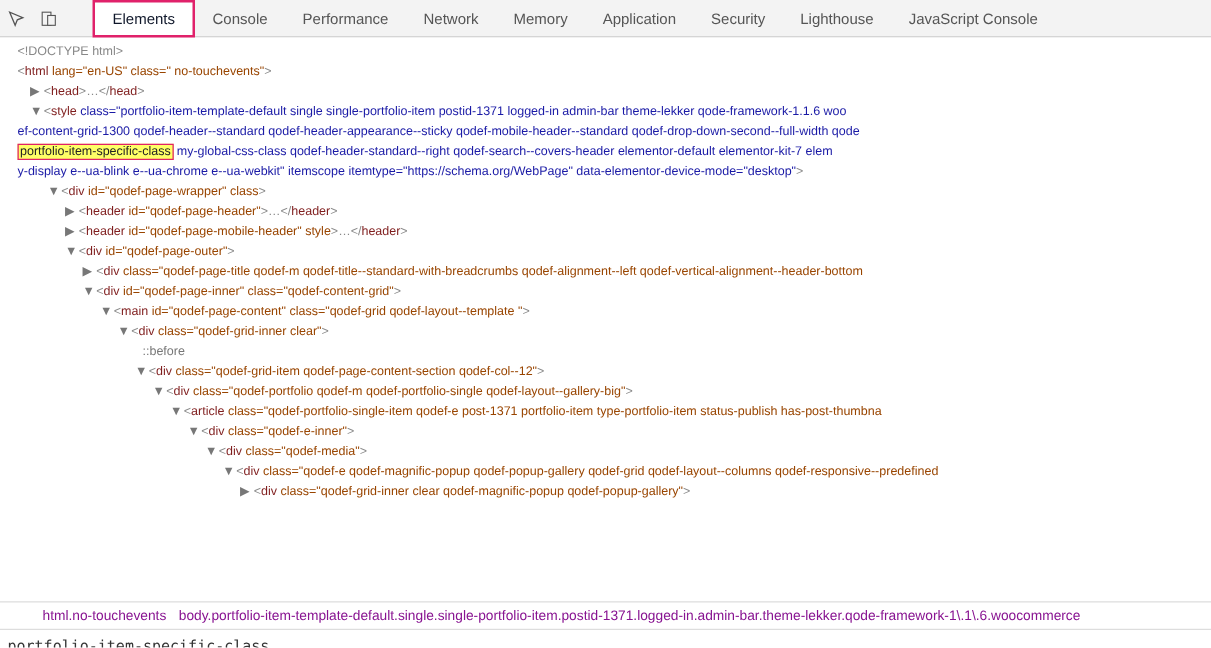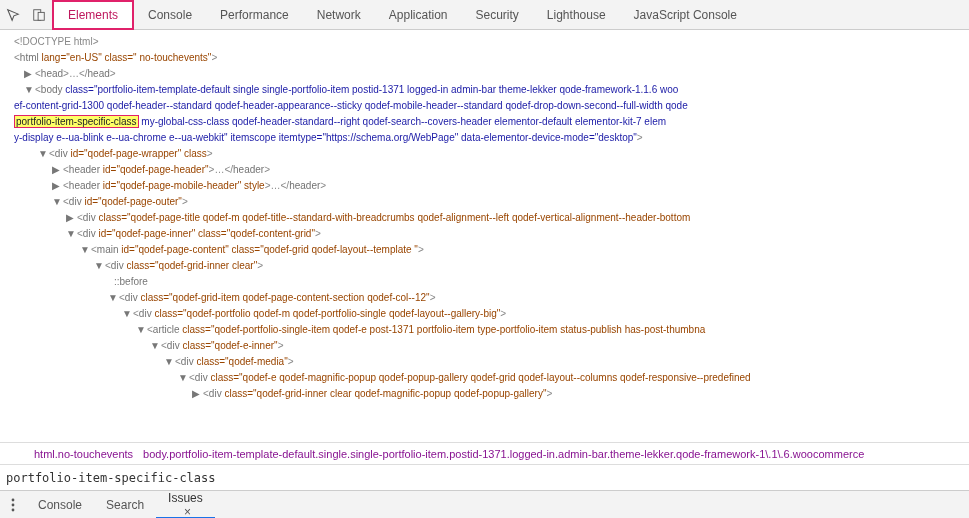--- a/index.html
+++ b/index.html
@@ -2,34 +2,34 @@
 <html><head>
 <meta charset="utf-8">
 <style>
 * { margin: 0; padding: 0; box-sizing: border-box; font-family: "Segoe UI", Arial, sans-serif; }
 body { background: #fff; width: 969px; height: 518px; overflow: hidden; font-size: 12px; }
 
 .toolbar { display: flex; align-items: center; height: 30px; border-bottom: 1px solid #ccc; background: #f3f3f3; }
 .tool-icon { width: 26px; height: 26px; display: flex; align-items: center; justify-content: center; color: #555; cursor: pointer; }
 .tabs { display: flex; height: 30px; }
 .tab { padding: 0 14px; display: flex; align-items: center; color: #555; cursor: pointer; font-size: 12px; }
-.tab.active { color: #be185d; border: 2px solid #e0216a; background: #fff; }
+.tab.active { color: #0f172a; border: 2px solid #e0216a; background: #fff; margin-left: 22px; }
 .tool-right { margin-left: auto; width: 3px; }
 
 .dom-panel { height: 412px; overflow: auto; background: #fff; padding: 4px 2px; font-family: Consolas, monospace; font-size: 10px; line-height: 16px; color: #222; white-space: nowrap; }
 .line { padding-left: 6px; }
 .tw { display: inline-block; width: 9px; color: #777; margin-right: 2px; cursor: pointer; }
 .pun { color: #888; }
-.tag { color: #737373; }
+.tag { color: #7f1d1d; }
 .attn { color: #994500; }
 .attv { color: #1a1aa6; }
 .htext { background: #ffff66; border: 1px solid #e0216a; padding: 0 1px; }
 .pseudo { color: #777; }
 
-.breadcrumbs { height: 22px; border-top: 1px solid #ddd; display: flex; align-items: center; overflow: hidden; padding: 0 6px; font-family: Consolas, monospace; font-size: 11px; color: #5a5a5a; white-space: nowrap; }
+.breadcrumbs { height: 22px; border-top: 1px solid #ddd; display: flex; align-items: center; overflow: hidden; padding: 0 6px; font-family: Consolas, monospace; font-size: 11px; color: #5a5a5a; white-space: nowrap; margin-top: 39px; }
 .bc-html { color: #881391; margin-right: 10px; }
 .bc-body { color: #881391; text-align: center; }
 
 .search { height: 26px; border-top: 1px solid #ddd; display: flex; align-items: center; padding: 0 6px; }
 .search input { width: 100%; border: none; outline: none; font-family: Consolas, monospace; font-size: 12px; color: #333; }
 
 .drawer { height: 28px; border-top: 1px solid #ccc; background: #f3f3f3; display: flex; align-items: center; }
 .drawer-menu { width: 26px; display: flex; align-items: center; justify-content: center; color: #555; cursor: pointer; }
 .drawer-tab { padding: 0 12px; height: 28px; display: flex; align-items: center; color: #555; cursor: pointer; font-size: 12px; }
 .drawer-tab.active { color: #333; border-bottom: 2px solid #1a73e8; flex-direction: column; }
@@ -48,35 +48,36 @@
     <svg width="14" height="14" viewBox="0 0 16 16">
         <rect x="2" y="2" width="8" height="12" fill="none" stroke="#555"></rect>
         <rect x="7" y="5" width="7" height="9" fill="#f3f3f3" stroke="#555"></rect>
       </svg>
   </div>
   <div class="tabs">
     <div class="tab active">Elements</div>
     <div class="tab">Console</div>
     <div class="tab">Performance</div>
     <div class="tab">Network</div>
+    <div class="tab">Memory</div>
     <div class="tab">Application</div>
     <div class="tab">Security</div>
     <div class="tab">Lighthouse</div>
     <div class="tab">JavaScript Console</div>
   </div>
   <div class="tool-right"></div>
 </div>
 
 <div class="dom-panel">
   <div class="line" style="padding-left:12px"><span class="pun">&lt;!DOCTYPE html&gt;</span></div>
   <div class="line" style="padding-left:12px"><span class="pun">&lt;</span><span class="tag">html</span><span class="attn"> lang="en-US" class=" no-touchevents"</span><span class="pun">&gt;</span></div>
 
   <div class="line" style="padding-left:22px"><span class="tw">▶</span><span class="pun">&lt;</span><span class="tag">head</span><span class="pun">&gt;…&lt;/</span><span class="tag">head</span><span class="pun">&gt;</span></div>
 
-  <div class="line" style="padding-left:22px"><span class="tw">▼</span><span class="pun">&lt;</span><span class="tag">body</span> <span class="attv">class="</span><span class="attv">portfolio-item-template-default single single-portfolio-item postid-1371 logged-in admin-bar theme-lekker qode-framework-1.1.6 woo</span></div>
+  <div class="line" style="padding-left:22px"><span class="tw">▼</span><span class="pun">&lt;</span><span class="tag">style</span> <span class="attv">class="</span><span class="attv">portfolio-item-template-default single single-portfolio-item postid-1371 logged-in admin-bar theme-lekker qode-framework-1.1.6 woo</span></div>
   <div class="line" style="padding-left:12px"><span class="attv">ef-content-grid-1300 qodef-header--standard qodef-header-appearance--sticky qodef-mobile-header--standard qodef-drop-down-second--full-width qode</span></div>
   <div class="line" style="padding-left:12px"><span class="htext">portfolio-item-specific-class</span><span class="attv"> my-global-css-class qodef-header-standard--right qodef-search--covers-header elementor-default elementor-kit-7 elem</span></div>
   <div class="line" style="padding-left:12px"><span class="attv">y-display e--ua-blink e--ua-chrome e--ua-webkit" itemscope itemtype="https://schema.org/WebPage" data-elementor-device-mode="desktop"</span><span class="pun">&gt;</span></div>
 
   <div class="line" style="padding-left:36px"><span class="tw">▼</span><span class="pun">&lt;</span><span class="tag">div</span><span class="attn"> id="qodef-page-wrapper" class</span><span class="pun">&gt;</span></div>
 
   <div class="line" style="padding-left:50px"><span class="tw">▶</span><span class="pun">&lt;</span><span class="tag">header</span><span class="attn"> id="qodef-page-header"</span><span class="pun">&gt;…&lt;/</span><span class="tag">header</span><span class="pun">&gt;</span></div>
 
   <div class="line" style="padding-left:50px"><span class="tw">▶</span><span class="pun">&lt;</span><span class="tag">header</span><span class="attn"> id="qodef-page-mobile-header" style</span><span class="pun">&gt;…&lt;/</span><span class="tag">header</span><span class="pun">&gt;</span></div>
 

